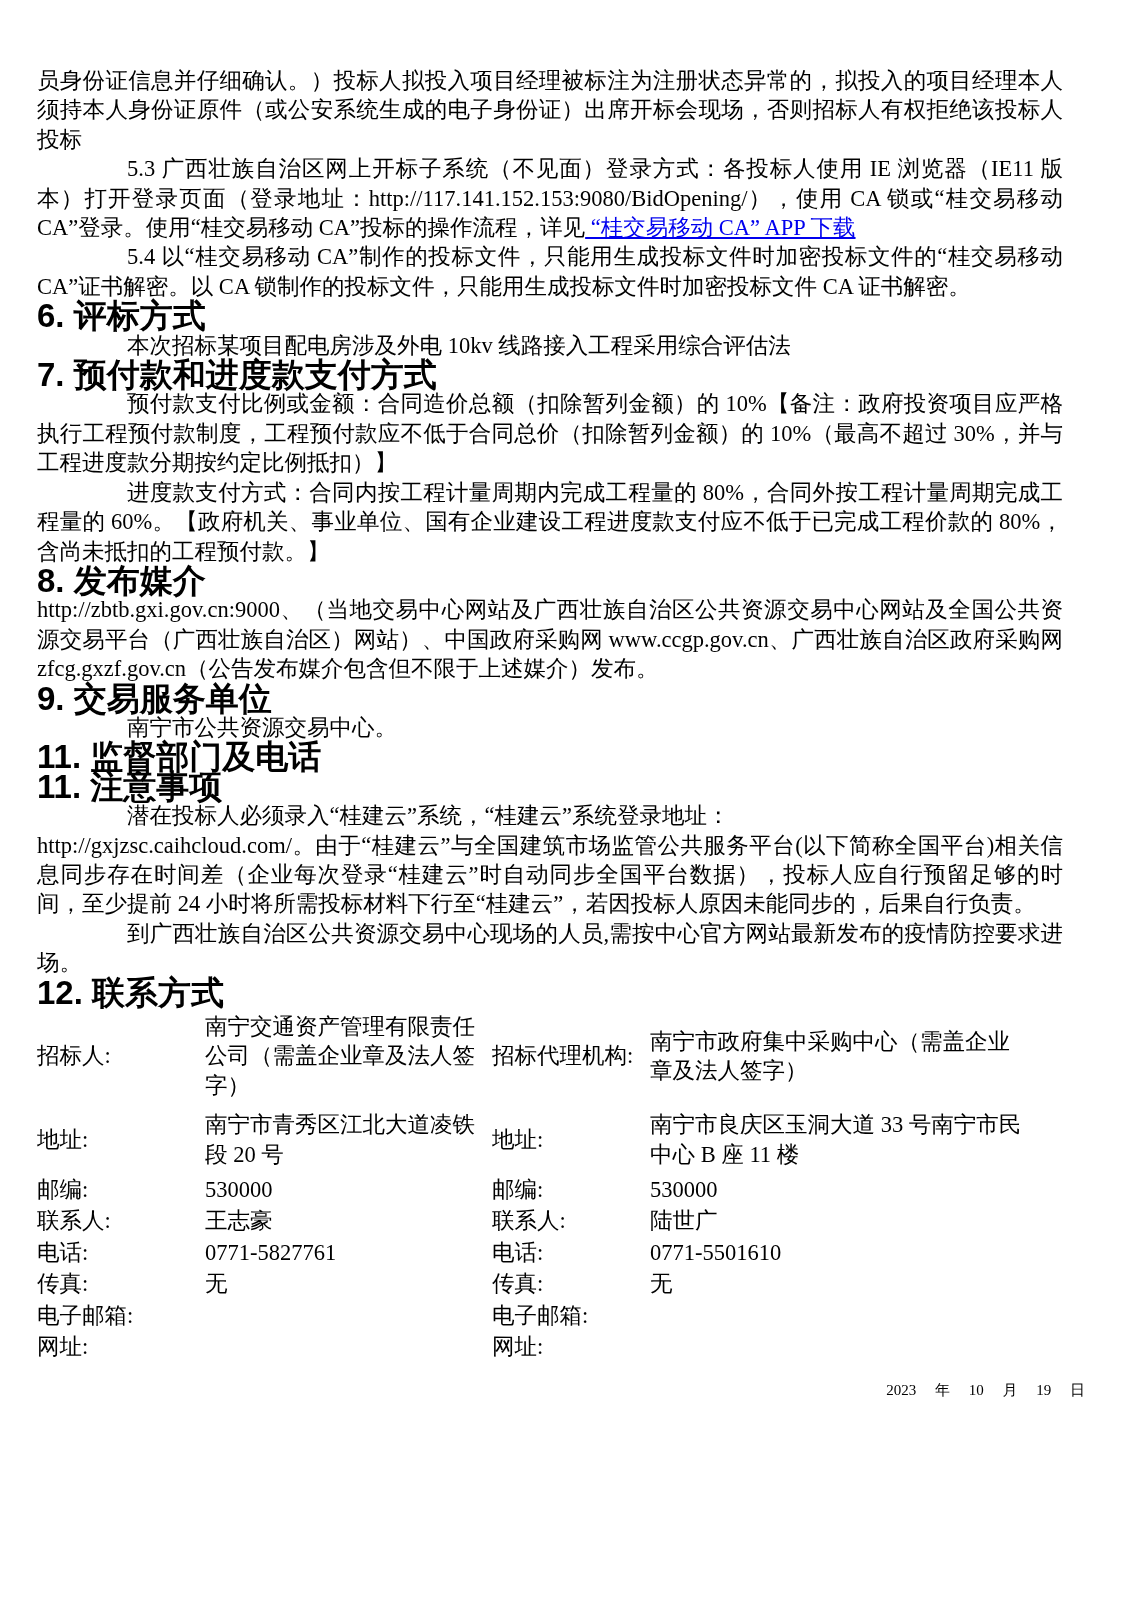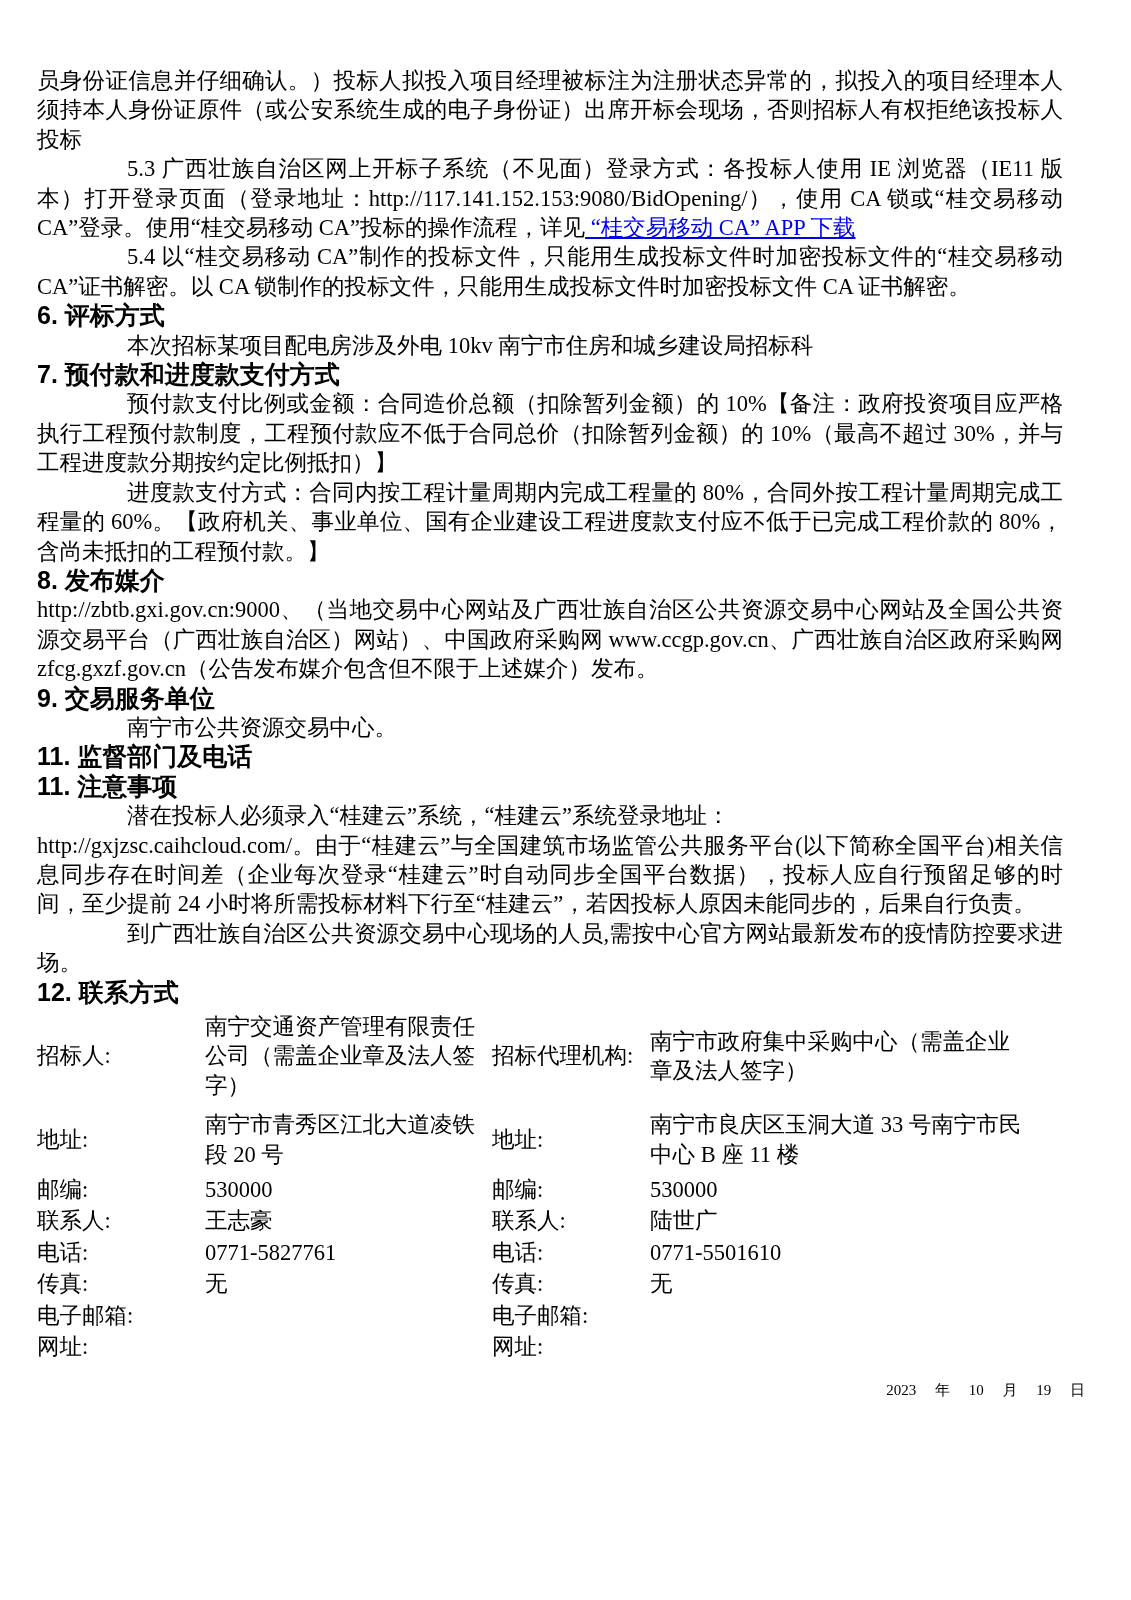--- a/index.html
+++ b/index.html
@@ -19,21 +19,21 @@
     margin: 0;
     text-align: justify;
     text-indent: 90px;
     overflow-wrap: break-word;
   }
   .para.noindent { text-indent: 0; }
   h2.sec-heading {
     margin: 0;
     font-family: "Liberation Sans", "DejaVu Sans", sans-serif;
     font-weight: bold;
-    font-size: 25px;
+    font-size: 33px;
     line-height: 29.4px;
     text-align: left;
   }
   a.doclink {
     color: #0000ee;
     text-decoration: underline;
     cursor: pointer;
   }
   table.contact {
     border-collapse: collapse;
@@ -66,21 +66,21 @@
 
 <div class="page">
 
   <p class="para noindent">员身份证信息并仔细确认。）投标人拟投入项目经理被标注为注册状态异常的，拟投入的项目经理本人须持本人身份证原件（或公安系统生成的电子身份证）出席开标会现场，否则招标人有权拒绝该投标人投标</p>
 
   <p class="para"><span>5.3 广西壮族自治区网上开标子系统（不见面）登录方式：各投标人使用 IE 浏览器（IE11 版本）打开登录页面（登录地址：http://117.141.152.153:9080/BidOpening/），使用 CA 锁或“桂交易移动 CA”登录。使用“桂交易移动 CA”投标的操作流程，详见</span><a href="#" class="doclink"> “桂交易移动 CA” APP 下载</a></p>
 
   <p class="para">5.4 以“桂交易移动 CA”制作的投标文件，只能用生成投标文件时加密投标文件的“桂交易移动 CA”证书解密。以 CA 锁制作的投标文件，只能用生成投标文件时加密投标文件 CA 证书解密。</p>
 
   <h2 class="sec-heading">6. 评标方式</h2>
-  <p class="para">本次招标某项目配电房涉及外电 10kv 南宁市住房和城乡建设局招标科</p>
+  <p class="para">本次招标某项目配电房涉及外电 10kv 线路接入工程采用综合评估法</p>
 
   <h2 class="sec-heading">7. 预付款和进度款支付方式</h2>
   <p class="para">预付款支付比例或金额：合同造价总额（扣除暂列金额）的 10%【备注：政府投资项目应严格执行工程预付款制度，工程预付款应不低于合同总价（扣除暂列金额）的 10%（最高不超过 30%，并与工程进度款分期按约定比例抵扣）】</p>
   <p class="para">进度款支付方式：合同内按工程计量周期内完成工程量的 80%，合同外按工程计量周期完成工程量的 60%。【政府机关、事业单位、国有企业建设工程进度款支付应不低于已完成工程价款的 80%，含尚未抵扣的工程预付款。】</p>
 
   <h2 class="sec-heading">8. 发布媒介</h2>
   <p class="para noindent">http://zbtb.gxi.gov.cn:9000、（当地交易中心网站及广西壮族自治区公共资源交易中心网站及全国公共资源交易平台（广西壮族自治区）网站）、中国政府采购网 www.ccgp.gov.cn、广西壮族自治区政府采购网 zfcg.gxzf.gov.cn（公告发布媒介包含但不限于上述媒介）发布。</p>
 
   <h2 class="sec-heading">9. 交易服务单位</h2>
   <p class="para">南宁市公共资源交易中心。</p>

